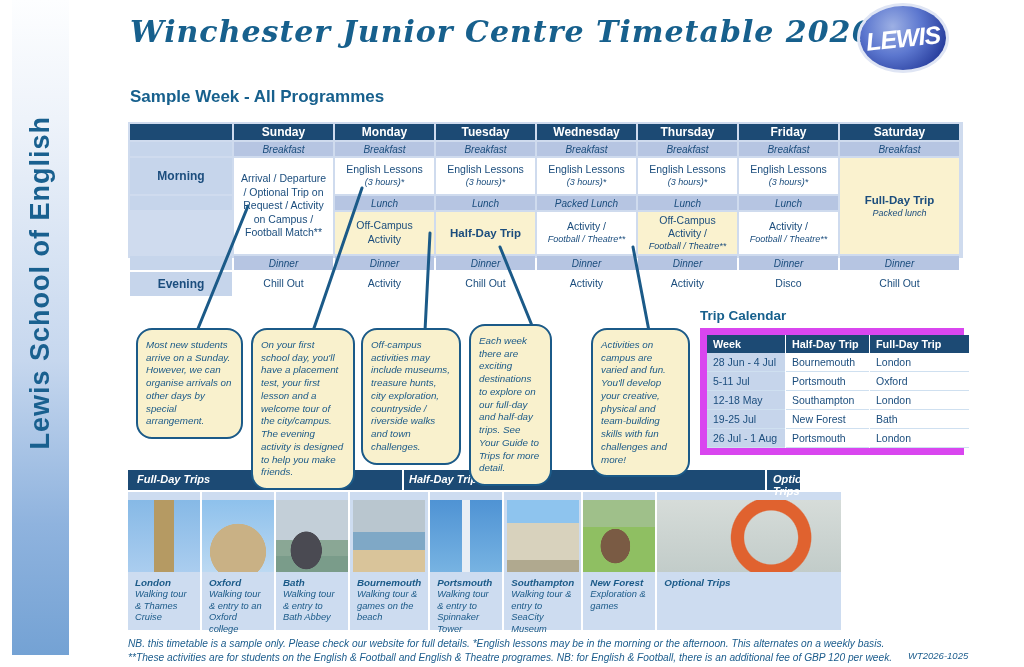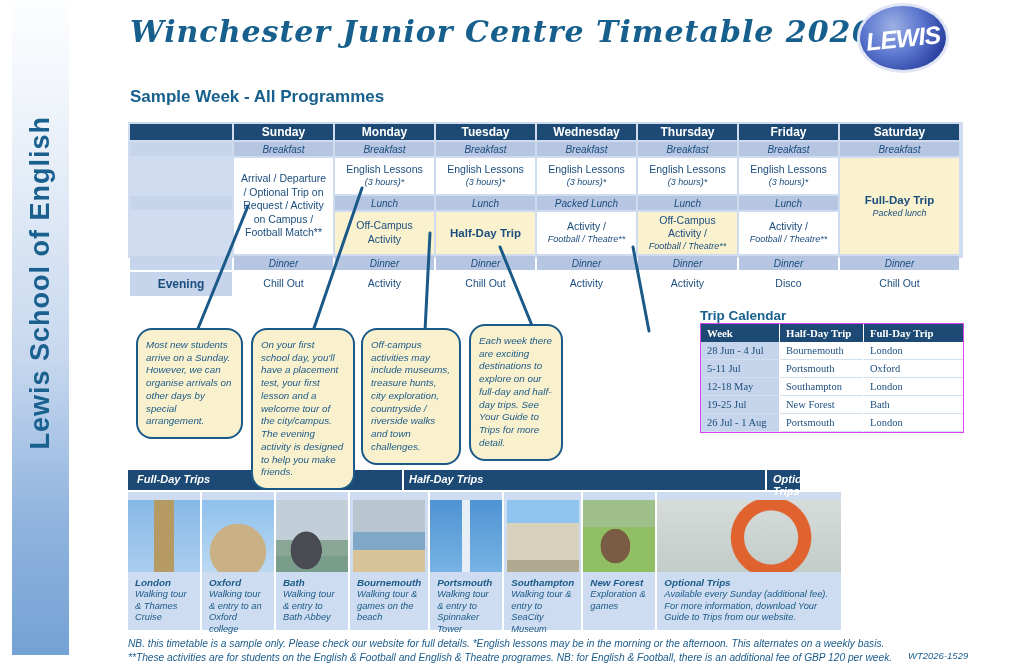--- a/index.html
+++ b/index.html
@@ -42,28 +42,28 @@
   
   .pointers{position:absolute;left:0;top:0;width:1024px;height:667px;pointer-events:none;z-index:5;}
 
   
   .bubble{position:absolute;background:#f9f1cd;border:2.5px solid #1b5a88;border-radius:16px;
     padding:9px 8px;font-size:9.8px;font-style:italic;line-height:1.3;color:#1b5a88;
     box-sizing:border-box;z-index:6;}
   .b1{left:136px;top:328px;width:107px;}
   .b2{left:251px;top:328px;width:104px;}
   .b3{left:361px;top:328px;width:100px;}
-  .b4{left:469px;top:324px;width:94px;}
+  .b4{left:469px;top:324px;width:83px;}
   .b5{left:591px;top:328px;width:99px;}
 
   
   .tripcal{position:absolute;left:700px;top:308px;width:264px;}
-  .tripcal-title{font-size:13.5px;font-weight:bold;color:#17608d;}
+  .tripcal-title{font-size:13.5px;font-weight:bold;color:#17608d;margin-bottom:5px;}
   .tc-grid{display:grid;grid-template-columns:78px 83px 99px;column-gap:1px;background:#fff;
-    border:1px solid #d946ef;font-family:Liberation Serif, serif;}
+    border:7px solid #d946ef;}
   .tc-h{background:#1c4a74;color:#fff;font-weight:bold;font-size:10.8px;padding:3px 0 3px 6px;}
   .tc-c{font-size:10.5px;color:#1b4d7d;padding:3px 0 3px 6px;border-bottom:1px solid #cfe0f0;background:#fff;}
   .tc-week{background:#c6d5eb;}
 
   
   .strip{position:absolute;left:128px;top:470px;width:672px;}
   .strip-header{position:relative;height:20px;background:#1c4a74;}
   .strip-header span{position:absolute;top:3px;color:#fff;font-weight:bold;font-style:italic;font-size:11px;}
   .sh1{left:9px;} .sh2{left:281px;} .sh3{left:645px;}
   .sep{position:absolute;top:0;width:2px;height:20px;background:#fff;}
@@ -126,20 +126,21 @@
 
     <div class="labelcell" style="grid-area:2/1"></div>
     <div class="meal" style="grid-area:2/2">Breakfast</div>
     <div class="meal" style="grid-area:2/3">Breakfast</div>
     <div class="meal" style="grid-area:2/4">Breakfast</div>
     <div class="meal" style="grid-area:2/5">Breakfast</div>
     <div class="meal" style="grid-area:2/6">Breakfast</div>
     <div class="meal" style="grid-area:2/7">Breakfast</div>
     <div class="meal" style="grid-area:2/8">Breakfast</div>
 
+    <div class="labelcell" style="grid-area:3/1">Morning</div>
     <div class="cell" style="grid-area:3/2/6/3">Arrival / Departure / Optional Trip on Request / Activity on Campus / Football Match**</div>
     <div class="cell" style="grid-area:3/3">
       <span>English Lessons</span>
       <span class="sub">(3 hours)*</span>
     </div>
     <div class="cell" style="grid-area:3/4">
       <span>English Lessons</span>
       <span class="sub">(3 hours)*</span>
     </div>
     <div class="cell" style="grid-area:3/5">
@@ -215,20 +216,23 @@
   </div>
   <div class="bubble b1">
     <span>Most new students arrive on a Sunday. However, we can organise arrivals on other days by special arrangement.</span>
   </div>
   <div class="bubble b3">
     <span>Off-campus activities may include museums, treasure hunts, city exploration, countryside / riverside walks and town challenges.</span>
   </div>
   <div class="bubble b4">
     <span>Each week there are exciting destinations to explore on our full-day and half-day trips. See Your Guide to Trips for more detail.</span>
   </div>
+  <div class="bubble b5">
+    <span>Activities on campus are varied and fun. You'll develop your creative, physical and team-building skills with fun challenges and more!</span>
+  </div>
 
   <div class="tripcal">
     <div class="tripcal-title">Trip Calendar</div>
     <div class="tc-grid">
       <div class="tc-h">Week</div>
       <div class="tc-h">Half-Day Trip</div>
       <div class="tc-h">Full-Day Trip</div>
 
       <div class="tc-c tc-week">28 Jun - 4 Jul</div>
       <div class="tc-c">Bournemouth</div>
@@ -308,25 +312,24 @@
         <div class="photo p-newforest"></div>
         <div class="caption">
           <span class="cname">New Forest</span>
           <span>Exploration &amp; games</span>
         </div>
       </div>
       <div class="card wide">
         <div class="photo p-coaster"></div>
         <div class="caption">
           <span class="cname">Optional Trips</span>
-          <span>Available every Sunday (additional fee). For more information, download Your Guide to Trips from our website.</span>
         </div>
       </div>
     </div>
   </div>
 
   <div class="footer">
     <div>NB. this timetable is a sample only. Please check our website for full details. *English lessons may be in the morning or the afternoon. This alternates on a weekly basis.</div>
     <div>**These activities are for students on the English &amp; Football and English &amp; Theatre programes. NB: for English &amp; Football, there is an additional fee of GBP 120 per week.</div>
   </div>
-  <div class="doccode">WT2026-1529</div>
+  <div class="doccode">WT2026-1025</div>
 
 </div>
 
 </body></html>

